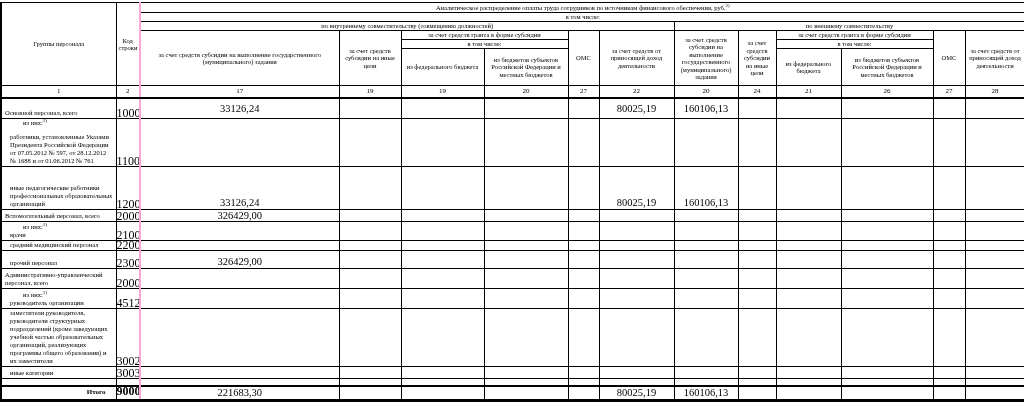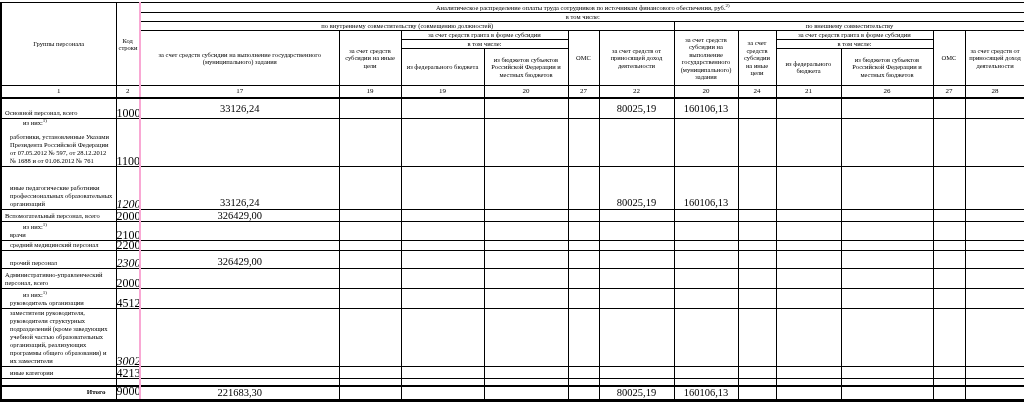--- a/index.html
+++ b/index.html
@@ -19,24 +19,24 @@
   .br10{height:12px}.br11{height:7px}.br12{height:15px}
   
   .lab{font-size:6.5px;line-height:8px;text-align:left;vertical-align:bottom;padding:0 2px 1px 3px;margin-top:48px;}
   .ind .ltext{padding-left:5px;}
   .ltext{display:block;}
   .gap{margin-top:6px;}
   .prefix{display:block;margin-left:18px;}
   .code{font-size:12px;text-align:center;vertical-align:bottom;padding-bottom:1px;line-height:8px;}
   .val{font-size:10.5px;text-align:center;vertical-align:middle;line-height:11px;}
   .vbot .val{vertical-align:bottom;padding-bottom:1px;}
-  .vbot .code{vertical-align:bottom;font-style:italic;}
+  .vbot .code{vertical-align:bottom;}
   .total-row td{border-top:2px solid #000;}
   .total-row .lab{text-align:right;font-weight:bold;vertical-align:middle;padding-right:10px;font-size:7px;}
-  .total-row .code{font-weight:normal;vertical-align:middle;padding-bottom:4px;}
+  .total-row .code{font-weight:bold;vertical-align:middle;padding-bottom:4px;}
   sup{font-size:5px;line-height:0;vertical-align:super;}
 </style>
 </head>
 <body>
 
 <table>
   <colgroup>
     <col style="width:115px">
       <col style="width:24px">
       <col style="width:199px">
@@ -285,21 +285,21 @@
     <td class="val"></td>
     <td class="val"></td>
     <td class="val"></td>
     <td class="val"></td>
     <td class="val"></td>
   </tr>
   <tr class="br10 ind">
     <td class="lab">
           <span class="ltext">иные категории</span>
         </td>
-    <td class="code">4213</td>
+    <td class="code">3003</td>
     <td class="val c17"></td>
     <td class="val"></td>
     <td class="val"></td>
     <td class="val"></td>
     <td class="val"></td>
     <td class="val"></td>
     <td class="val"></td>
     <td class="val"></td>
     <td class="val"></td>
     <td class="val"></td>

